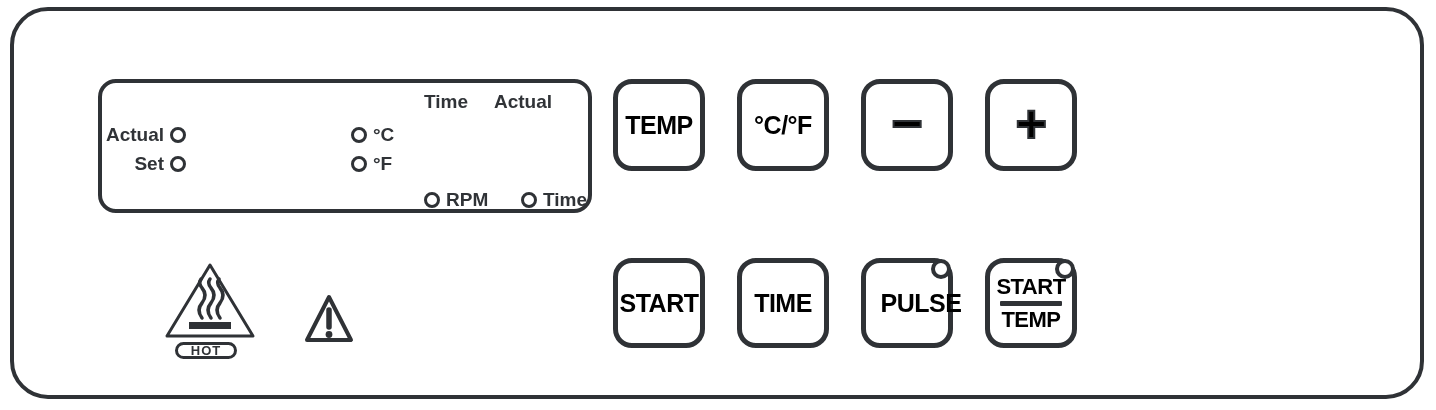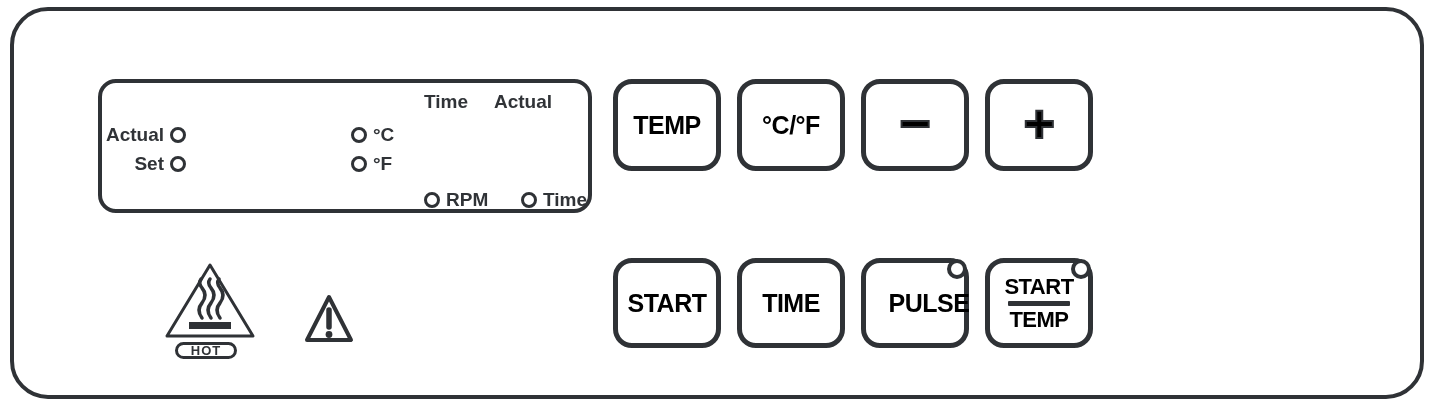--- a/index.html
+++ b/index.html
@@ -52,21 +52,21 @@
     width: 16px; height: 16px;
     border: 3.5px solid #2f3236;
     border-radius: 50%;
     background: #ffffff;
     box-sizing: border-box;
     flex: 0 0 auto;
   }
   
   .key {
     position: absolute;
-    width: 108px; height: 92px;
+    width: 92px; height: 92px;
     border: 5px solid #2f3236;
     border-radius: 19px;
     background: #ffffff;
     box-sizing: border-box;
     display: flex;
     align-items: center;
     justify-content: center;
     flex-direction: column;
     font-weight: bold;
     font-size: 25px;

